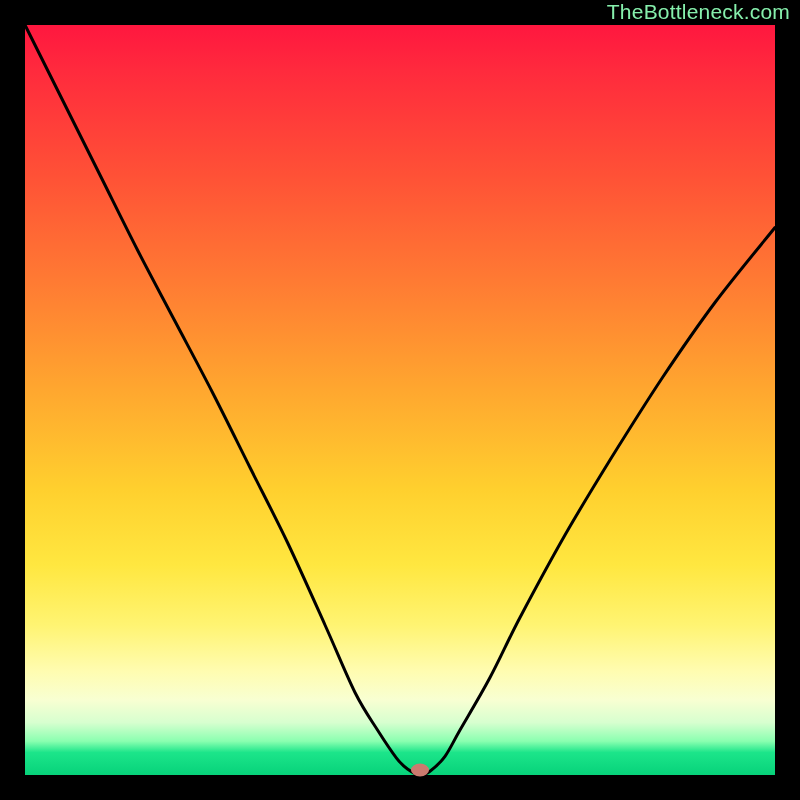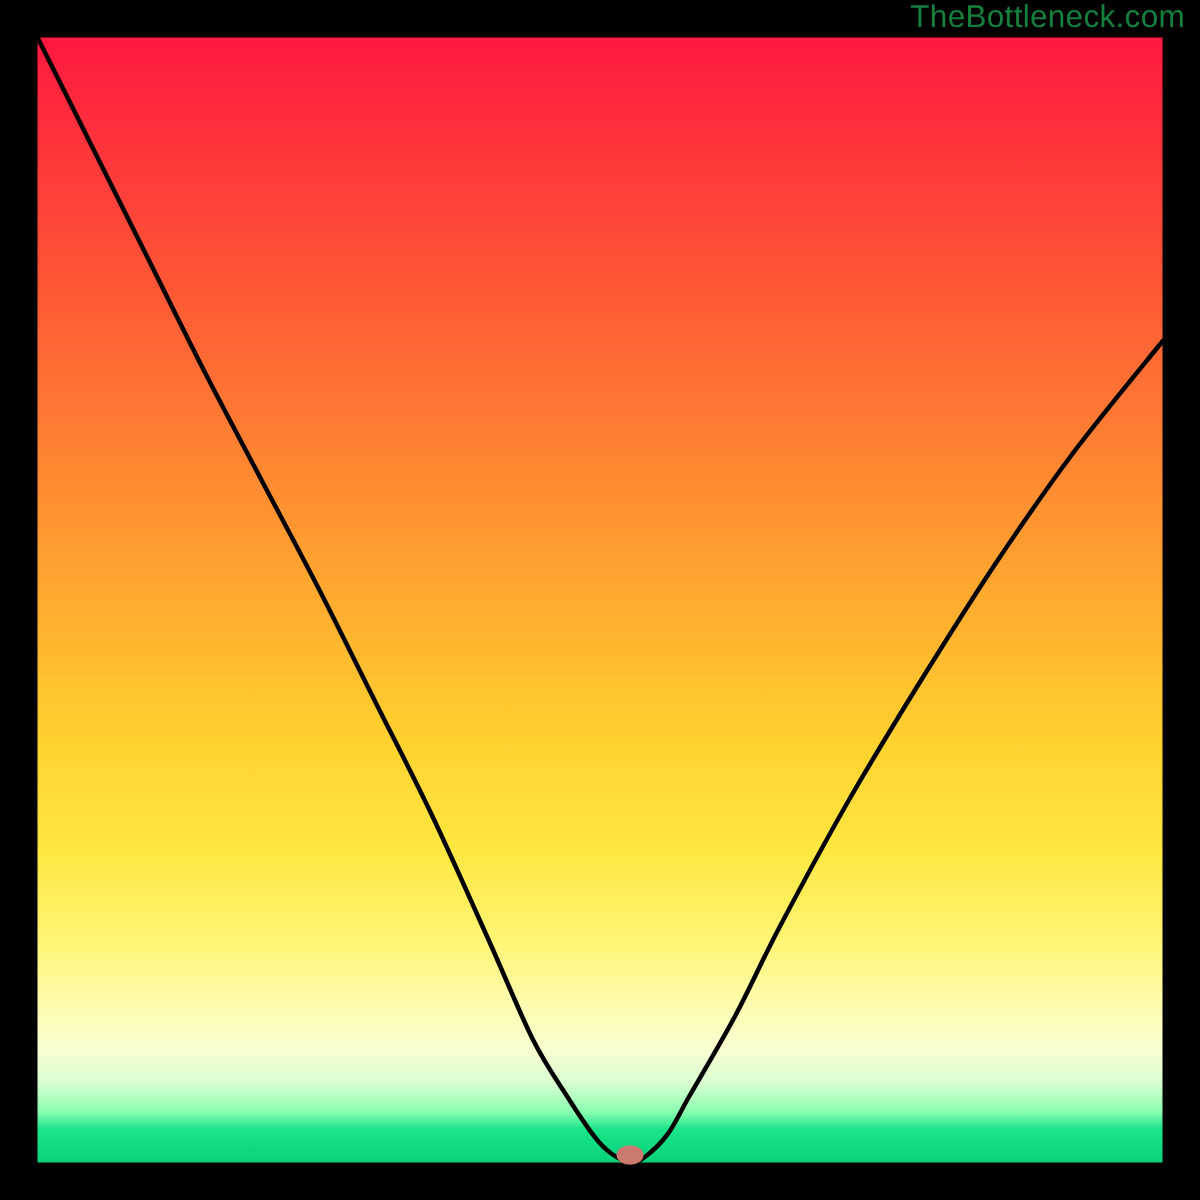--- a/index.html
+++ b/index.html
@@ -38,21 +38,21 @@
       #d7ffcf 93%,
       #8affb0 95.5%,
       #1ce58a 97%,
       #07d27a 100%
     );
   }
   .watermark {
     position: absolute;
     top: 0;
     right: 10px;
-    color: #15803d;
+    color: #86efac;
     font-size: 21px;
     letter-spacing: 0.2px;
     font-weight: 400;
     user-select: none;
   }
   .marker {
     position: absolute;
     width: 18px;
     height: 13px;
     background: #cb7a6f;

